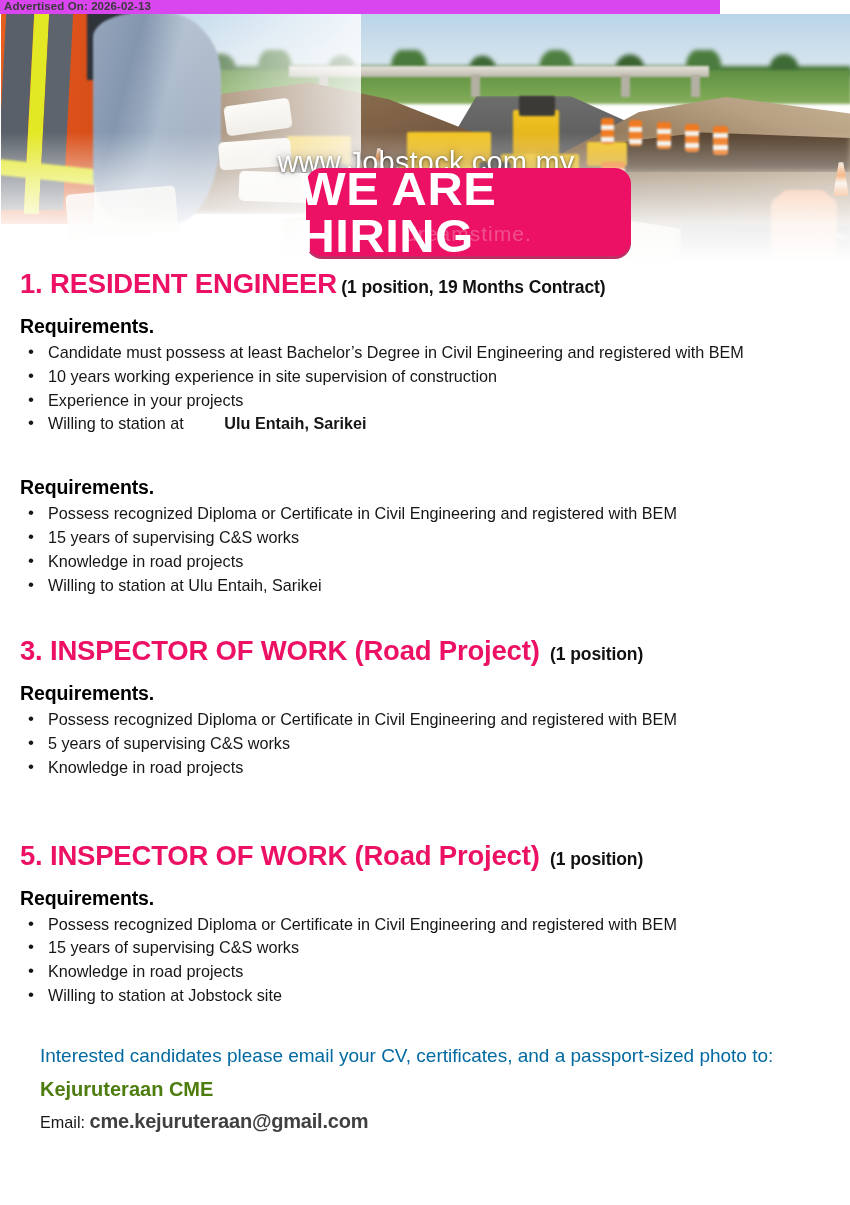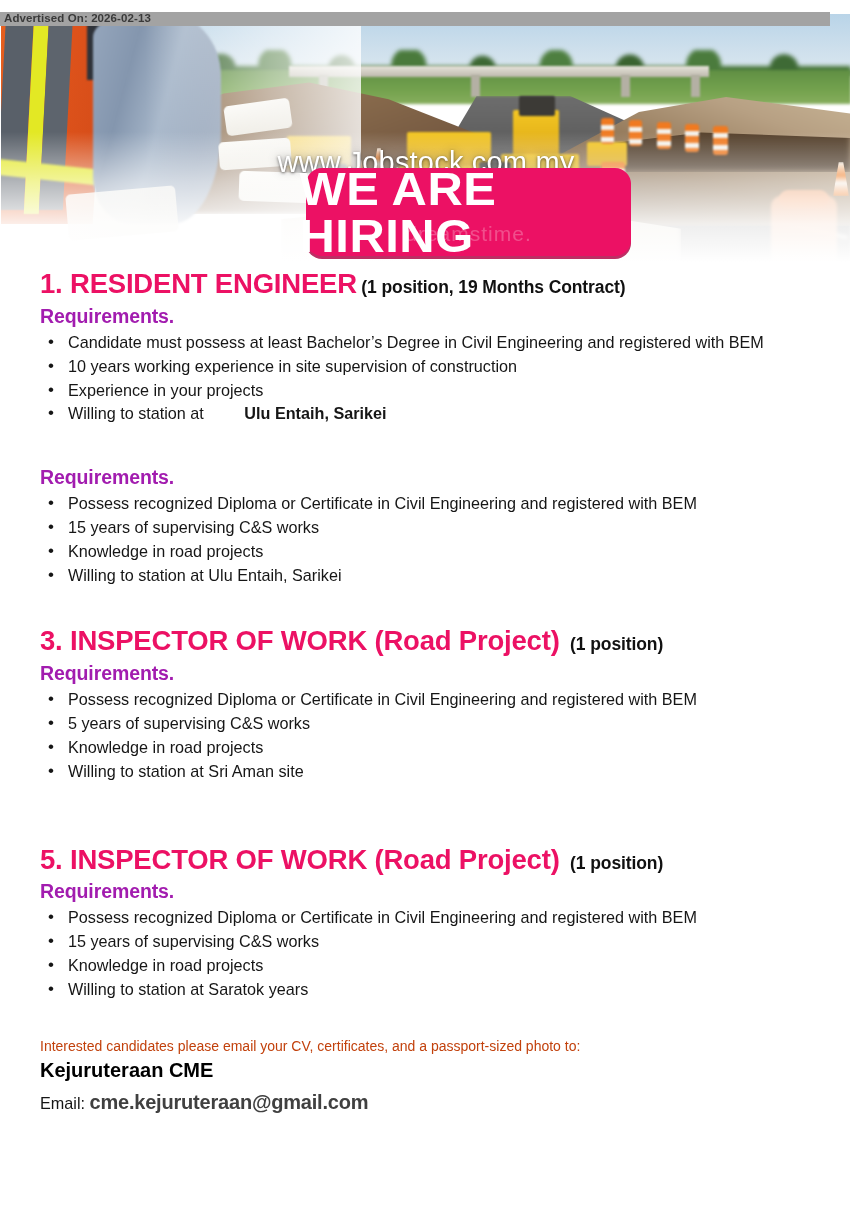--- a/index.html
+++ b/index.html
@@ -12,24 +12,24 @@
     height: 1205px;
     overflow: hidden;
     font-family: "Liberation Sans", sans-serif;
     color: #1a1a1a;
     position: relative;
   }
 
   
   .ad-bar {
     position: absolute;
-    top: 12px; left: 0;
-    width: 830px;
+    top: 0; left: 0;
+    width: 720px;
     height: 14px;
-    background: #a3a3a3;
+    background: #d946ef;
     z-index: 40;
   }
   .ad-bar-text {
     position: absolute;
     left: 4px;
     top: -1px;
     font-size: 11.5px;
     font-weight: bold;
     color: #3a3a3a;
     letter-spacing: .1px;
@@ -321,21 +321,21 @@
   }
 
   
   .content {
     position: absolute;
     top: 262px; left: 0;
     width: 850px;
     z-index: 30;
   }
   .job {
-    padding: 0 40px;
+    padding: 0 20px;
   }
   .job-title-row {
     white-space: nowrap;
     margin: 0;
     line-height: 1.05;
   }
   .job-title {
     color: #ec1164;
     font-size: 27.5px;
     font-weight: bold;
@@ -343,22 +343,22 @@
   }
   .job-meta {
     color: #111111;
     font-size: 17.5px;
     font-weight: bold;
     letter-spacing: -.1px;
   }
   .req-heading {
     font-size: 19.5px;
     font-weight: bold;
-    color: #a21caf;
-    margin: 6px 0 3px 0;
+    color: #000000;
+    margin: 16px 0 3px 0;
     letter-spacing: -.1px;
   }
   ul.req-list {
     list-style: none;
     margin: 0;
     padding: 0;
   }
   ul.req-list li {
     position: relative;
     padding-left: 28px;
@@ -374,28 +374,29 @@
     font-size: 17px;
     color: #161616;
   }
   ul.req-list li b { font-weight: bold; margin-left: 36px; }
 
   
   .contact {
     padding: 0 40px;
   }
   .contact-line {
-    font-size: 14px;
-    color: #c2410c;
+    font-size: 19px;
+    color: #0369a1;
     line-height: 1.5;
   }
   .company {
     font-size: 20px;
     font-weight: bold;
-    color: #000000;
+    color: #4d7c0f;
+    margin-top: 6px;
     line-height: 1.3;
   }
   .email-row {
     margin-top: 8px;
     font-size: 16.2px;
     color: #161616;
     white-space: nowrap;
   }
   .email-value {
     color: #404040;
@@ -507,35 +508,34 @@
   <div class="job" style="margin-top:40px;">
     <div class="job-title-row">
       <span class="job-title">3. INSPECTOR OF WORK (Road Project)</span>
       <span class="job-meta" style="padding-left:6px;">(1 position)</span>
     </div>
     <div class="req-heading">Requirements.</div>
     <ul class="req-list">
       <li><span>Possess recognized Diploma or Certificate in Civil Engineering and registered with BEM</span><b></b></li>
       <li><span>5 years of supervising C&amp;S works</span><b></b></li>
       <li><span>Knowledge in road projects</span><b></b></li>
-      <li><span>Willing to station at Sri Aman site</span><b></b></li>
     </ul>
   </div>
 
   <div class="job" style="margin-top:62px;">
     <div class="job-title-row">
       <span class="job-title">5. INSPECTOR OF WORK (Road Project)</span>
       <span class="job-meta" style="padding-left:6px;">(1 position)</span>
     </div>
     <div class="req-heading">Requirements.</div>
     <ul class="req-list">
       <li><span>Possess recognized Diploma or Certificate in Civil Engineering and registered with BEM</span><b></b></li>
       <li><span>15 years of supervising C&amp;S works</span><b></b></li>
       <li><span>Knowledge in road projects</span><b></b></li>
-      <li><span>Willing to station at Saratok years</span><b></b></li>
+      <li><span>Willing to station at Jobstock site</span><b></b></li>
     </ul>
   </div>
 
   <div class="contact" style="margin-top:34px;">
     <div class="contact-line">Interested candidates please email your CV, certificates, and a passport-sized photo to:</div>
     <div class="company">Kejuruteraan CME</div>
     <div class="email-row">
       <span>Email:</span>
       <span class="email-value">cme.kejuruteraan@gmail.com</span>
     </div>

